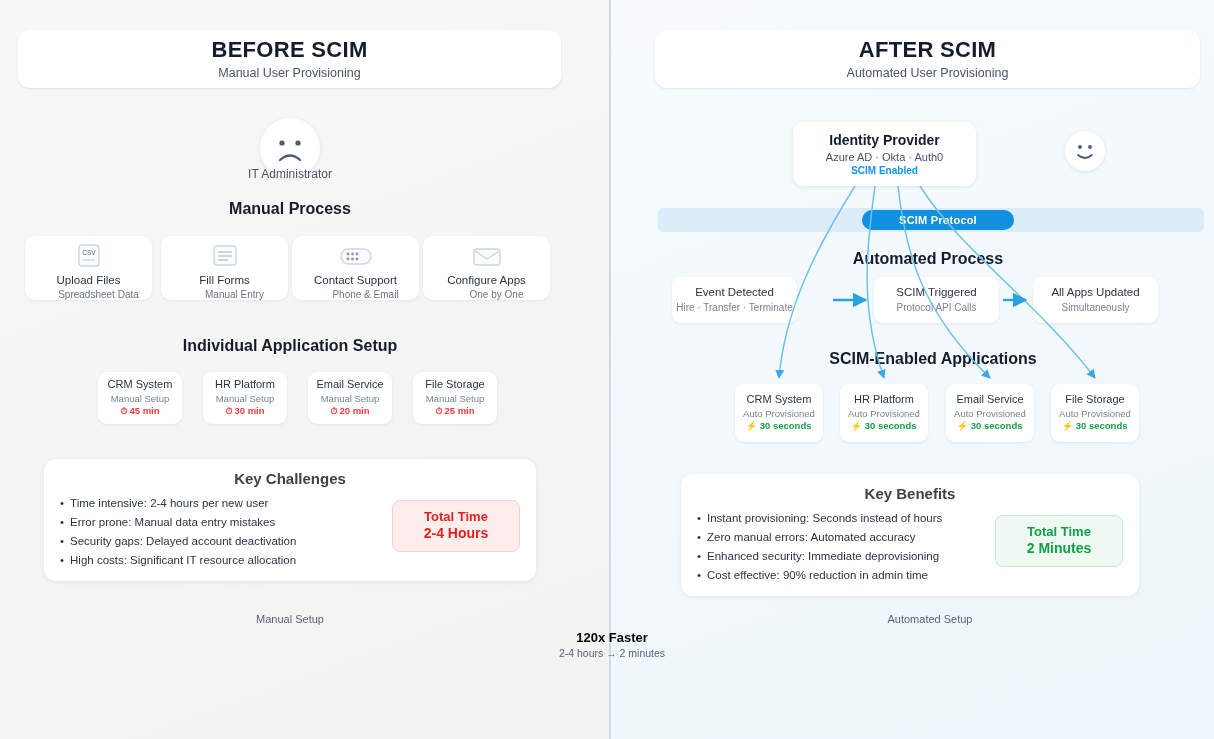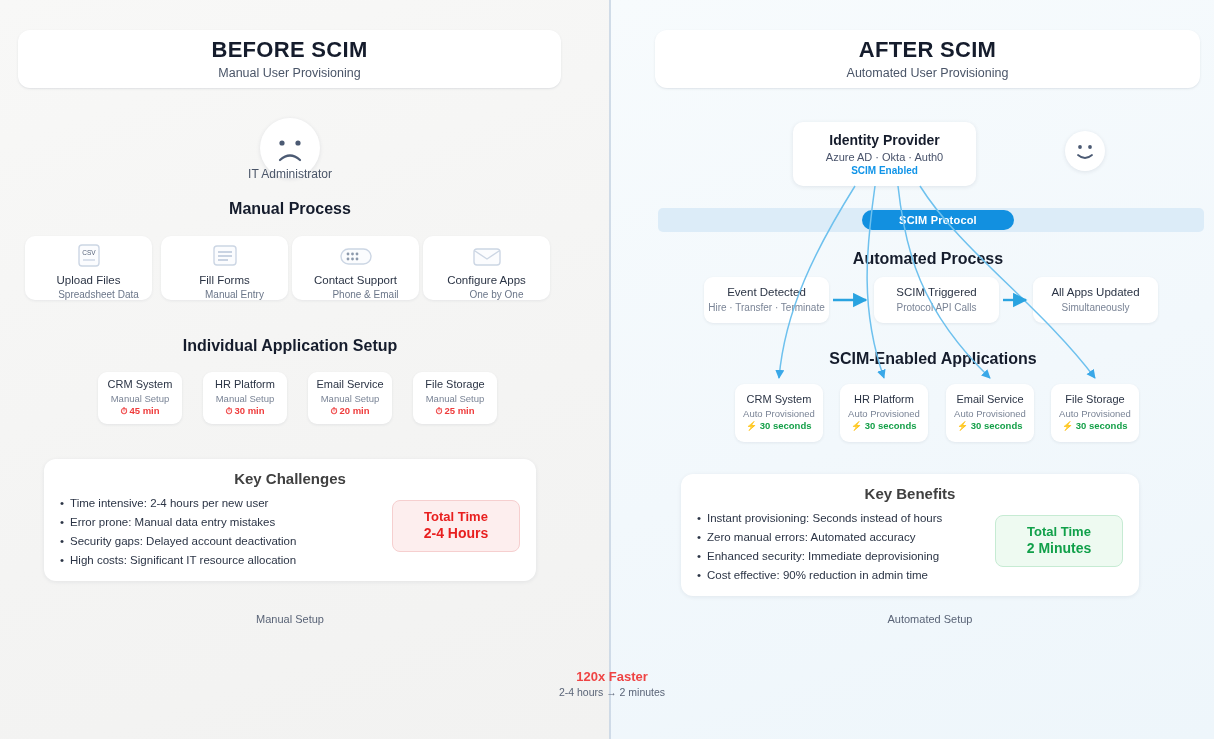--- a/index.html
+++ b/index.html
@@ -131,21 +131,21 @@
     background: #1290e0; border-radius: 10px; color: #fff;
     font-size: 11px; font-weight: bold; display: flex; align-items: center; justify-content: center;
     letter-spacing: .2px;
   }
 
   
   .foot { position: absolute; font-size: 11px; color: #5a6477; text-align: center; }
   .foot-l { left: 190px; top: 613px; width: 200px; }
   .foot-r { left: 830px; top: 613px; width: 200px; }
   .center-note { position: absolute; left: 512px; top: 630px; width: 200px; text-align: center; }
-  .cn-1 { font-size: 13px; font-weight: bold; color: #ef4444; margin-top: 39px; }
+  .cn-1 { font-size: 13px; font-weight: bold; color: #000000; }
   .cn-2 { font-size: 10.5px; color: #5a6477; margin-top: 2px; }
 
   svg.arrows { position: absolute; left: 0; top: 0; width: 1214px; height: 739px; pointer-events: none; }
 </style>
 </head>
 <body>
 
 <div class="stage">
 
   <div class="panel-left"></div>
@@ -278,21 +278,21 @@
     <div class="n">Identity Provider</div>
     <div class="s">Azure AD · Okta · Auth0</div>
     <div class="b">SCIM Enabled</div>
   </div>
 
   <div class="band"></div>
   <div class="pill">SCIM Protocol</div>
 
   <div class="sec-title" style="left:828px; top:250px; width:200px;">Automated Process</div>
 
-  <div class="pcard" style="left:704px; top:277px; width:125px; height:46px;">
+  <div class="pcard" style="left:672px; top:277px; width:125px; height:46px;">
     <div class="n">Event Detected</div>
     <div class="s">Hire · Transfer · Terminate</div>
   </div>
   <div class="pcard" style="left:874px; top:277px; width:125px; height:46px;">
     <div class="n">SCIM Triggered</div>
     <div class="s">Protocol API Calls</div>
   </div>
   <div class="pcard" style="left:1033px; top:277px; width:125px; height:46px;">
     <div class="n">All Apps Updated</div>
     <div class="s">Simultaneously</div>

